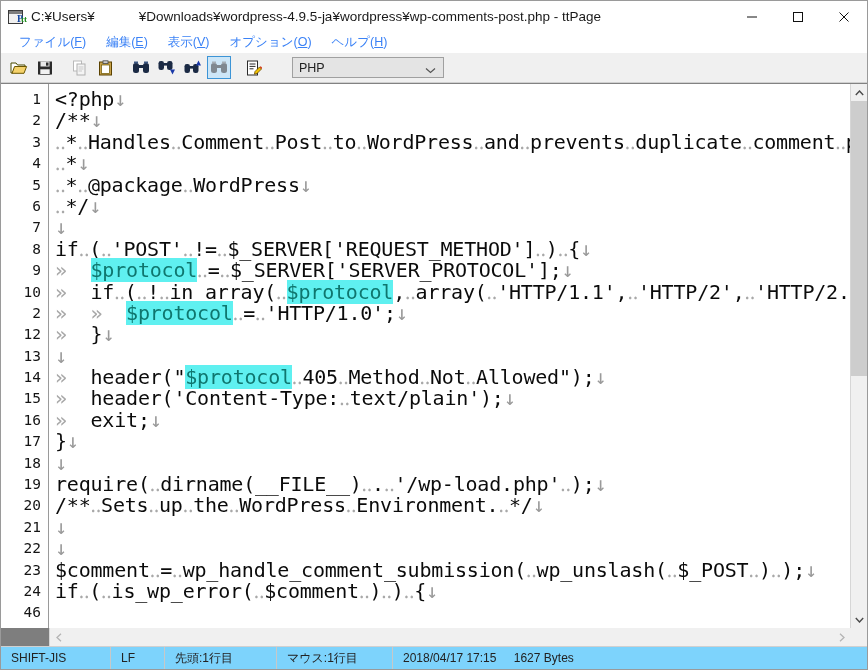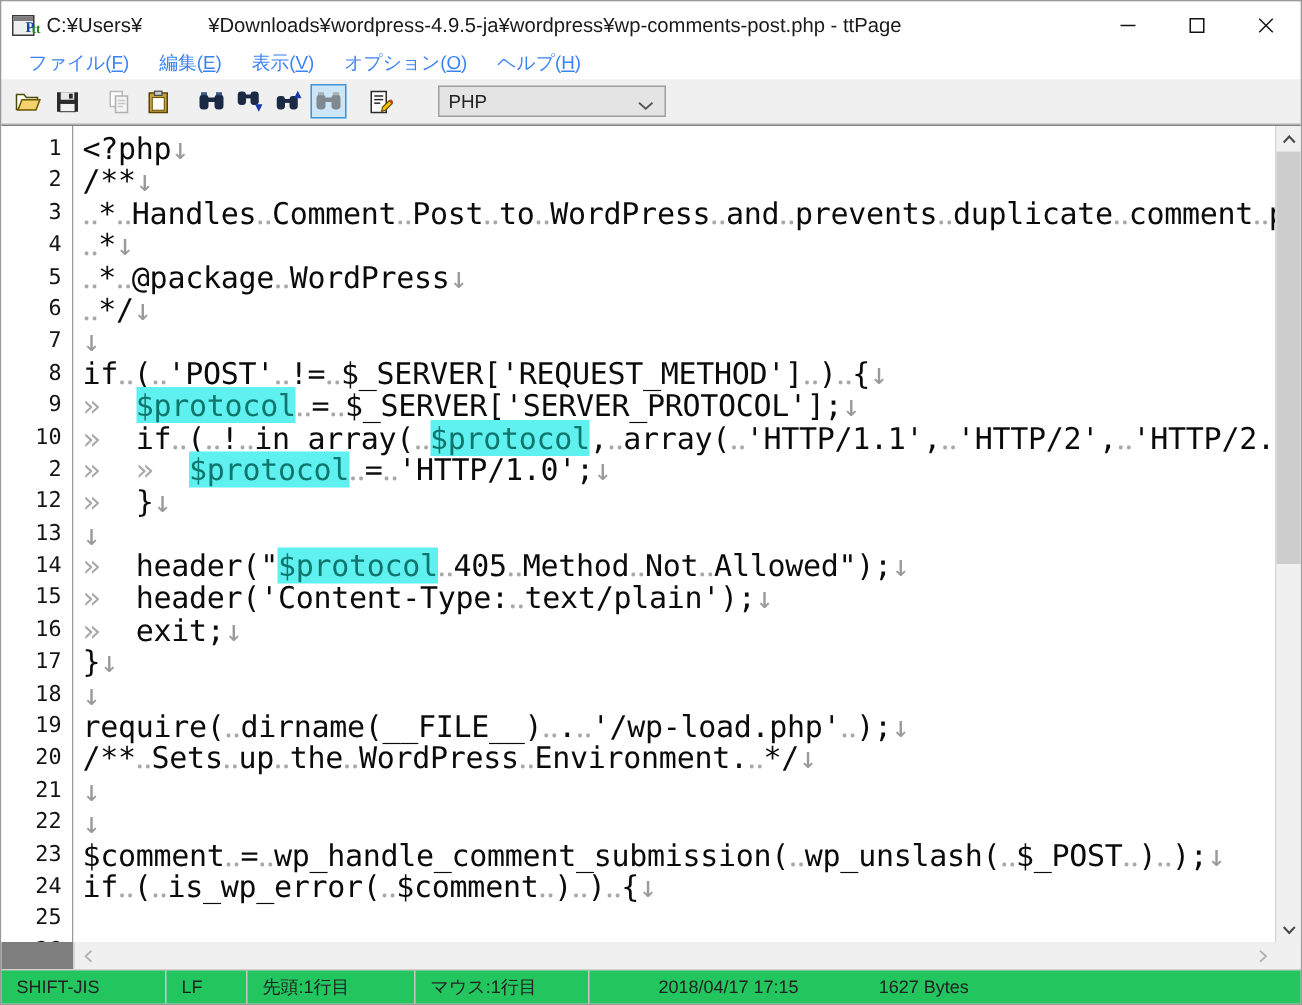--- a/index.html
+++ b/index.html
@@ -160,36 +160,36 @@
     box-sizing:border-box;
   }
   .hs-arrow{
     width:17px;height:18px;display:flex;align-items:center;justify-content:center;
     color:#b4b4b4;font-size:10px;
   }
   .hs-corner2{flex:0 0 17px;width:17px;background:#f0f0f0;}
 
   
   .statusbar{
-    flex:0 0 22px;height:22px;background:#22c55e;
+    flex:0 0 22px;height:22px;background:#7dd3fc;
     border-top:1px solid #d0d0d0;
     display:flex;align-items:center;
     font-size:12px;color:#222;
   }
   .st-cell{
     height:22px;line-height:22px;padding-left:10px;
     border-right:1px solid #c8c8c8;box-sizing:border-box;
     white-space:nowrap;overflow:hidden;
   }
   .st-enc{flex:0 0 110px;}
   .st-eol{flex:0 0 54px;}
   .st-top{flex:0 0 112px;}
   .st-mouse{flex:0 0 116px;}
   .st-info{flex:1 1 auto;border-right:none;}
-  .st-info span{margin-right:14px;margin-left:36px;}
+  .st-info span{margin-right:14px;}
 </style>
 </head>
 <body>
 
 <div class="window">
 
   <div class="titlebar">
     <div class="app-icon">
       <div class="ic-body"></div>
       <div class="ic-bar"></div>
@@ -346,21 +346,21 @@
           <div class="ln">15</div>
           <div class="ln">16</div>
           <div class="ln">17</div>
           <div class="ln">18</div>
           <div class="ln">19</div>
           <div class="ln">20</div>
           <div class="ln">21</div>
           <div class="ln">22</div>
           <div class="ln">23</div>
           <div class="ln">24</div>
-          <div class="ln">25</div>
+          <div class="ln">46</div>
           <div class="ln">26</div>
         </div>
       <div class="code">
           <div class="cl"><span>&lt;?php</span><span class="eol">↓</span></div>
           <div class="cl"><span>/**</span><span class="eol">↓</span></div>
           <div class="cl"><span class="sp">‥</span><span>*</span><span class="sp">‥</span><span>Handles</span><span class="sp">‥</span><span>Comment</span><span class="sp">‥</span><span>Post</span><span class="sp">‥</span><span>to</span><span class="sp">‥</span><span>WordPress</span><span class="sp">‥</span><span>and</span><span class="sp">‥</span><span>prevents</span><span class="sp">‥</span><span>duplicate</span><span class="sp">‥</span><span>comment</span><span class="sp">‥</span><span>posting.</span><span class="eol">↓</span></div>
           <div class="cl"><span class="sp">‥</span><span>*</span><span class="eol">↓</span></div>
           <div class="cl"><span class="sp">‥</span><span>*</span><span class="sp">‥</span><span>@package</span><span class="sp">‥</span><span>WordPress</span><span class="eol">↓</span></div>
           <div class="cl"><span class="sp">‥</span><span>*/</span><span class="eol">↓</span></div>
           <div class="cl"><span class="eol">↓</span></div>

